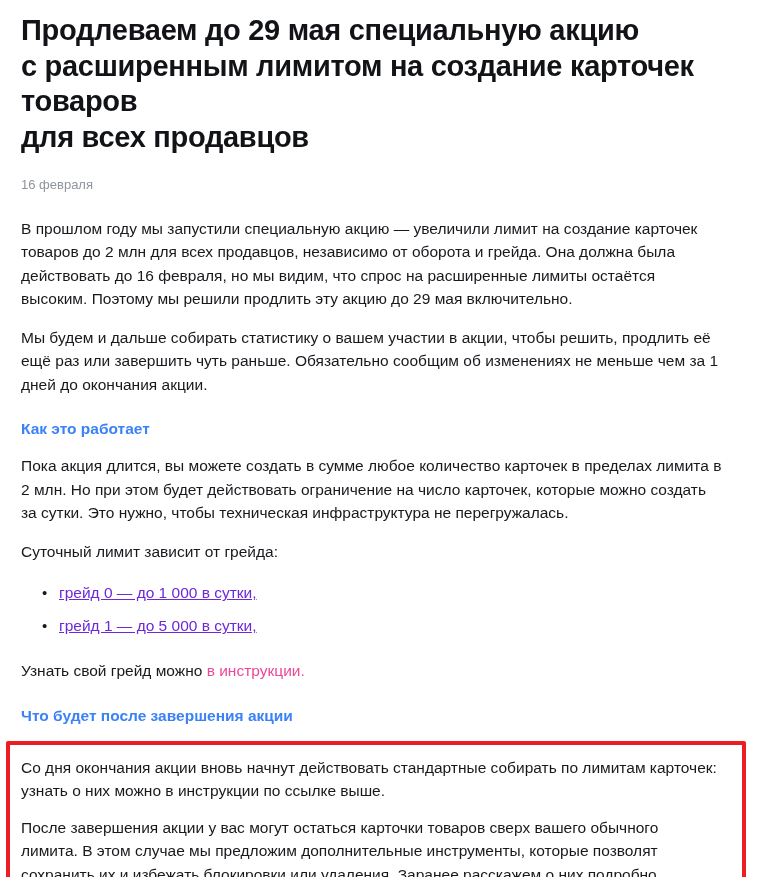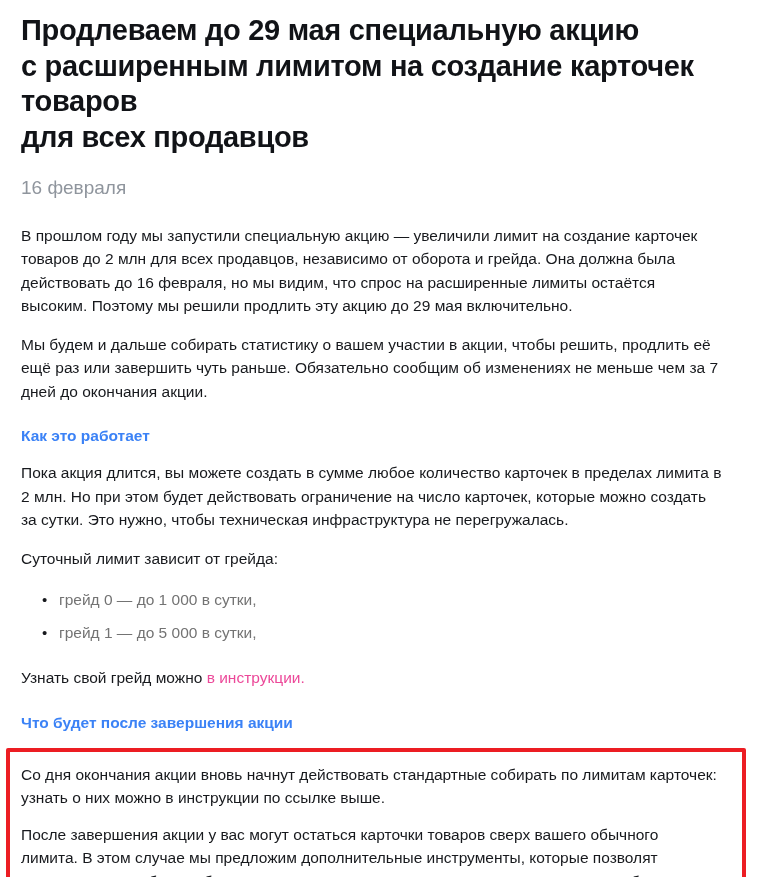--- a/index.html
+++ b/index.html
@@ -18,21 +18,21 @@
     font-size: 29px;
     line-height: 1.23;
     font-weight: 700;
     letter-spacing: -0.3px;
     margin: 0 0 21px 0;
     white-space: pre-line;
     color: #111317;
   }
   .date {
     color: #8f959d;
-    font-size: 19px;
+    font-size: 13px;
     margin: 0 0 25px 0;
   }
   p.body-p {
     font-size: 15.5px;
     line-height: 23.5px;
     margin: 0 12px 15px 0;
     color: #17191d;
   }
   h3.sub {
     font-size: 15.5px;
@@ -44,21 +44,22 @@
   ul.grades {
     list-style: none;
     margin: 19px 0 22px 0;
     padding: 0 0 0 38px;
   }
   ul.grades li {
     position: relative;
     font-size: 15.5px;
     line-height: 22px;
     margin-bottom: 11px;
-    color: #737373;
+    color: #6d28d9;
+    text-decoration: underline;
   }
   ul.grades li::before {
     content: "•";
     position: absolute;
     left: -17px;
     top: 0;
     font-size: 15px;
     color: #17191d;
   }
   a.inline-link, a.cta-link {
@@ -84,21 +85,21 @@
 <div class="content">
 
   <h1 class="title">Продлеваем до 29 мая специальную акцию
 с расширенным лимитом на создание карточек товаров
 для всех продавцов</h1>
 
   <div class="date">16 февраля</div>
 
   <p class="body-p">В прошлом году мы запустили специальную акцию — увеличили лимит на создание карточек товаров до 2 млн для всех продавцов, независимо от оборота и грейда. Она должна была действовать до 16 февраля, но мы видим, что спрос на расширенные лимиты остаётся высоким. Поэтому мы решили продлить эту акцию до 29 мая включительно.</p>
 
-  <p class="body-p">Мы будем и дальше собирать статистику о вашем участии в акции, чтобы решить, продлить её ещё раз или завершить чуть раньше. Обязательно сообщим об изменениях не меньше чем за 7 дней до окончания акции.</p>
+  <p class="body-p">Мы будем и дальше собирать статистику о вашем участии в акции, чтобы решить, продлить её ещё раз или завершить чуть раньше. Обязательно сообщим об изменениях не меньше чем за 1 дней до окончания акции.</p>
 
   <h3 class="sub">Как это работает</h3>
 
   <p class="body-p">Пока акция длится, вы можете создать в сумме любое количество карточек в пределах лимита в 2 млн. Но при этом будет действовать ограничение на число карточек, которые можно создать за сутки. Это нужно, чтобы техническая инфраструктура не перегружалась.</p>
 
   <p class="body-p">Суточный лимит зависит от грейда:</p>
 
   <ul class="grades">
     <li>грейд 0 — до 1 000 в сутки,</li>
     <li>грейд 1 — до 5 000 в сутки,</li>

